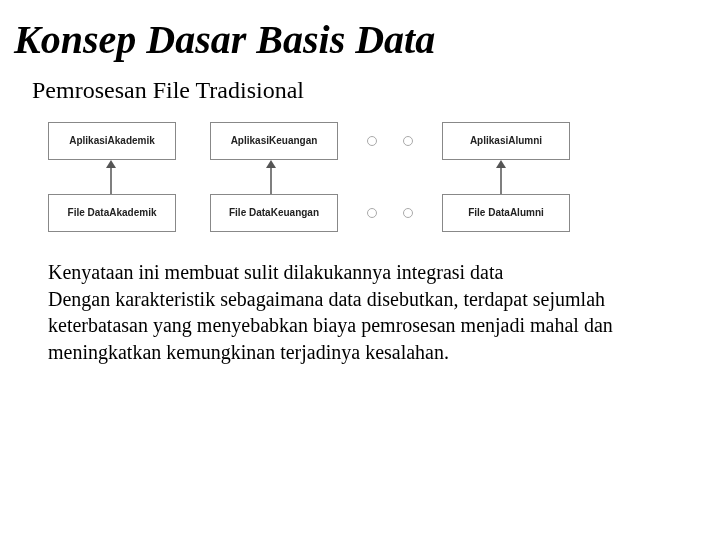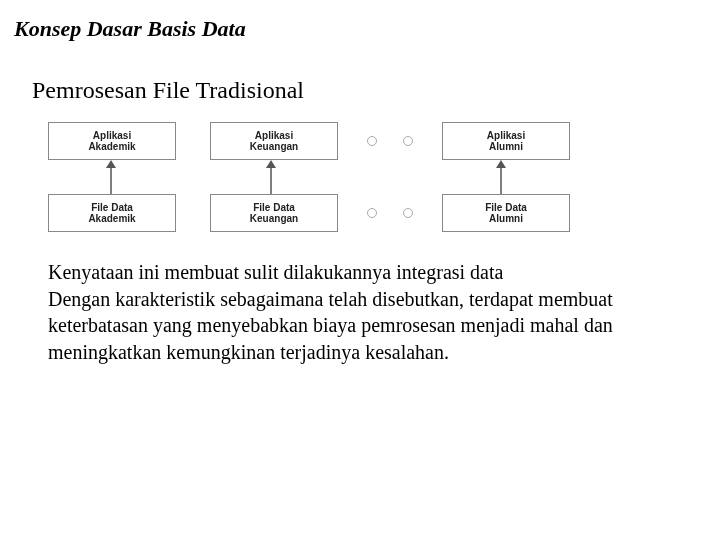--- a/index.html
+++ b/index.html
@@ -8,21 +8,21 @@
     width: 720px;
     height: 540px;
     background: #fff;
     font-family: "Times New Roman", Times, serif;
     color: #000;
     position: relative;
   }
   .title {
     font-style: italic;
     font-weight: bold;
-    font-size: 22px;
+    font-size: 40px;
     position: absolute;
     left: 14px;
     top: 16px;
   }
   .subtitle {
     font-size: 24px;
     position: absolute;
     left: 32px;
     top: 77px;
   }
@@ -37,21 +37,21 @@
     align-items: center;
   }
   .box {
     border: 1px solid #888;
     background: #fff;
     width: 126px;
     height: 36px;
     display: flex;
     align-items: center;
     justify-content: center;
-    flex-direction: column;
+    flex-direction: row;
     font-family: Arial, sans-serif;
     font-weight: bold;
     font-size: 10px;
     color: #222;
     line-height: 1.15;
     text-align: center;
   }
   .gap { width: 34px; height: 36px; }
   .gap-dots {
     width: 104px;
@@ -153,13 +153,13 @@
       <span class="dot"></span>
     </div>
     <div class="box">
       <span>File Data</span>
       <span>Alumni</span>
     </div>
   </div>
 </div>
 
 <div class="para p1">Kenyataan ini membuat sulit dilakukannya integrasi data</div>
-<div class="para p2">Dengan karakteristik sebagaimana telah disebutkan, terdapat membuat keterbatasan yang menyebabkan  biaya pemrosesan menjadi mahal dan meningkatkan kemungkinan terjadinya kesalahan.</div>
+<div class="para p2">Dengan karakteristik sebagaimana data disebutkan, terdapat sejumlah keterbatasan yang menyebabkan  biaya pemrosesan menjadi mahal dan meningkatkan kemungkinan terjadinya kesalahan.</div>
 
 </body></html>

